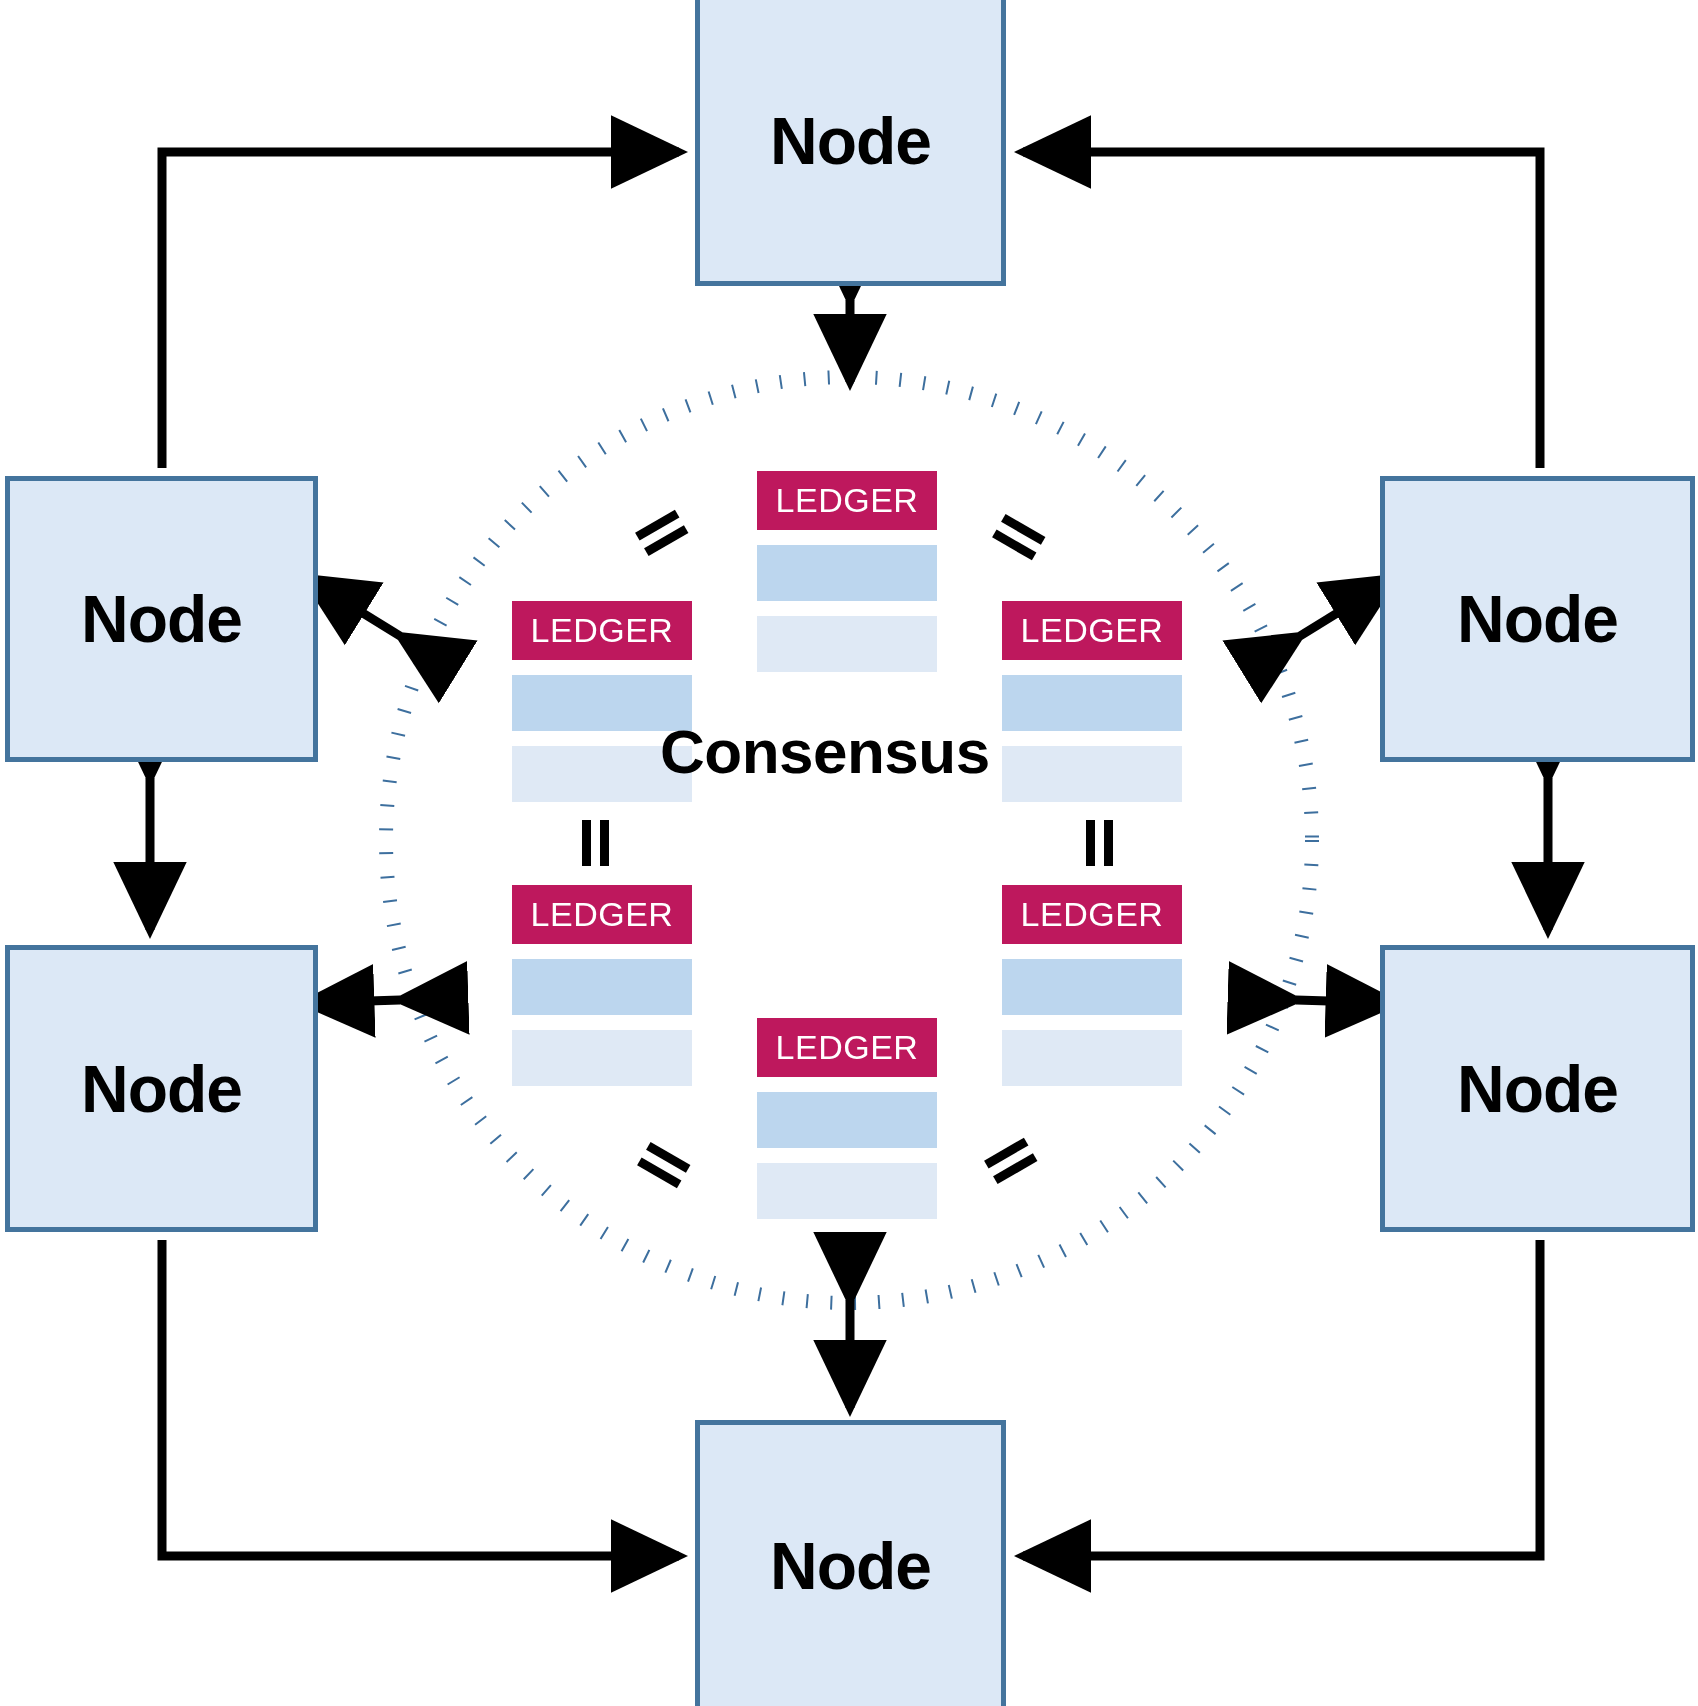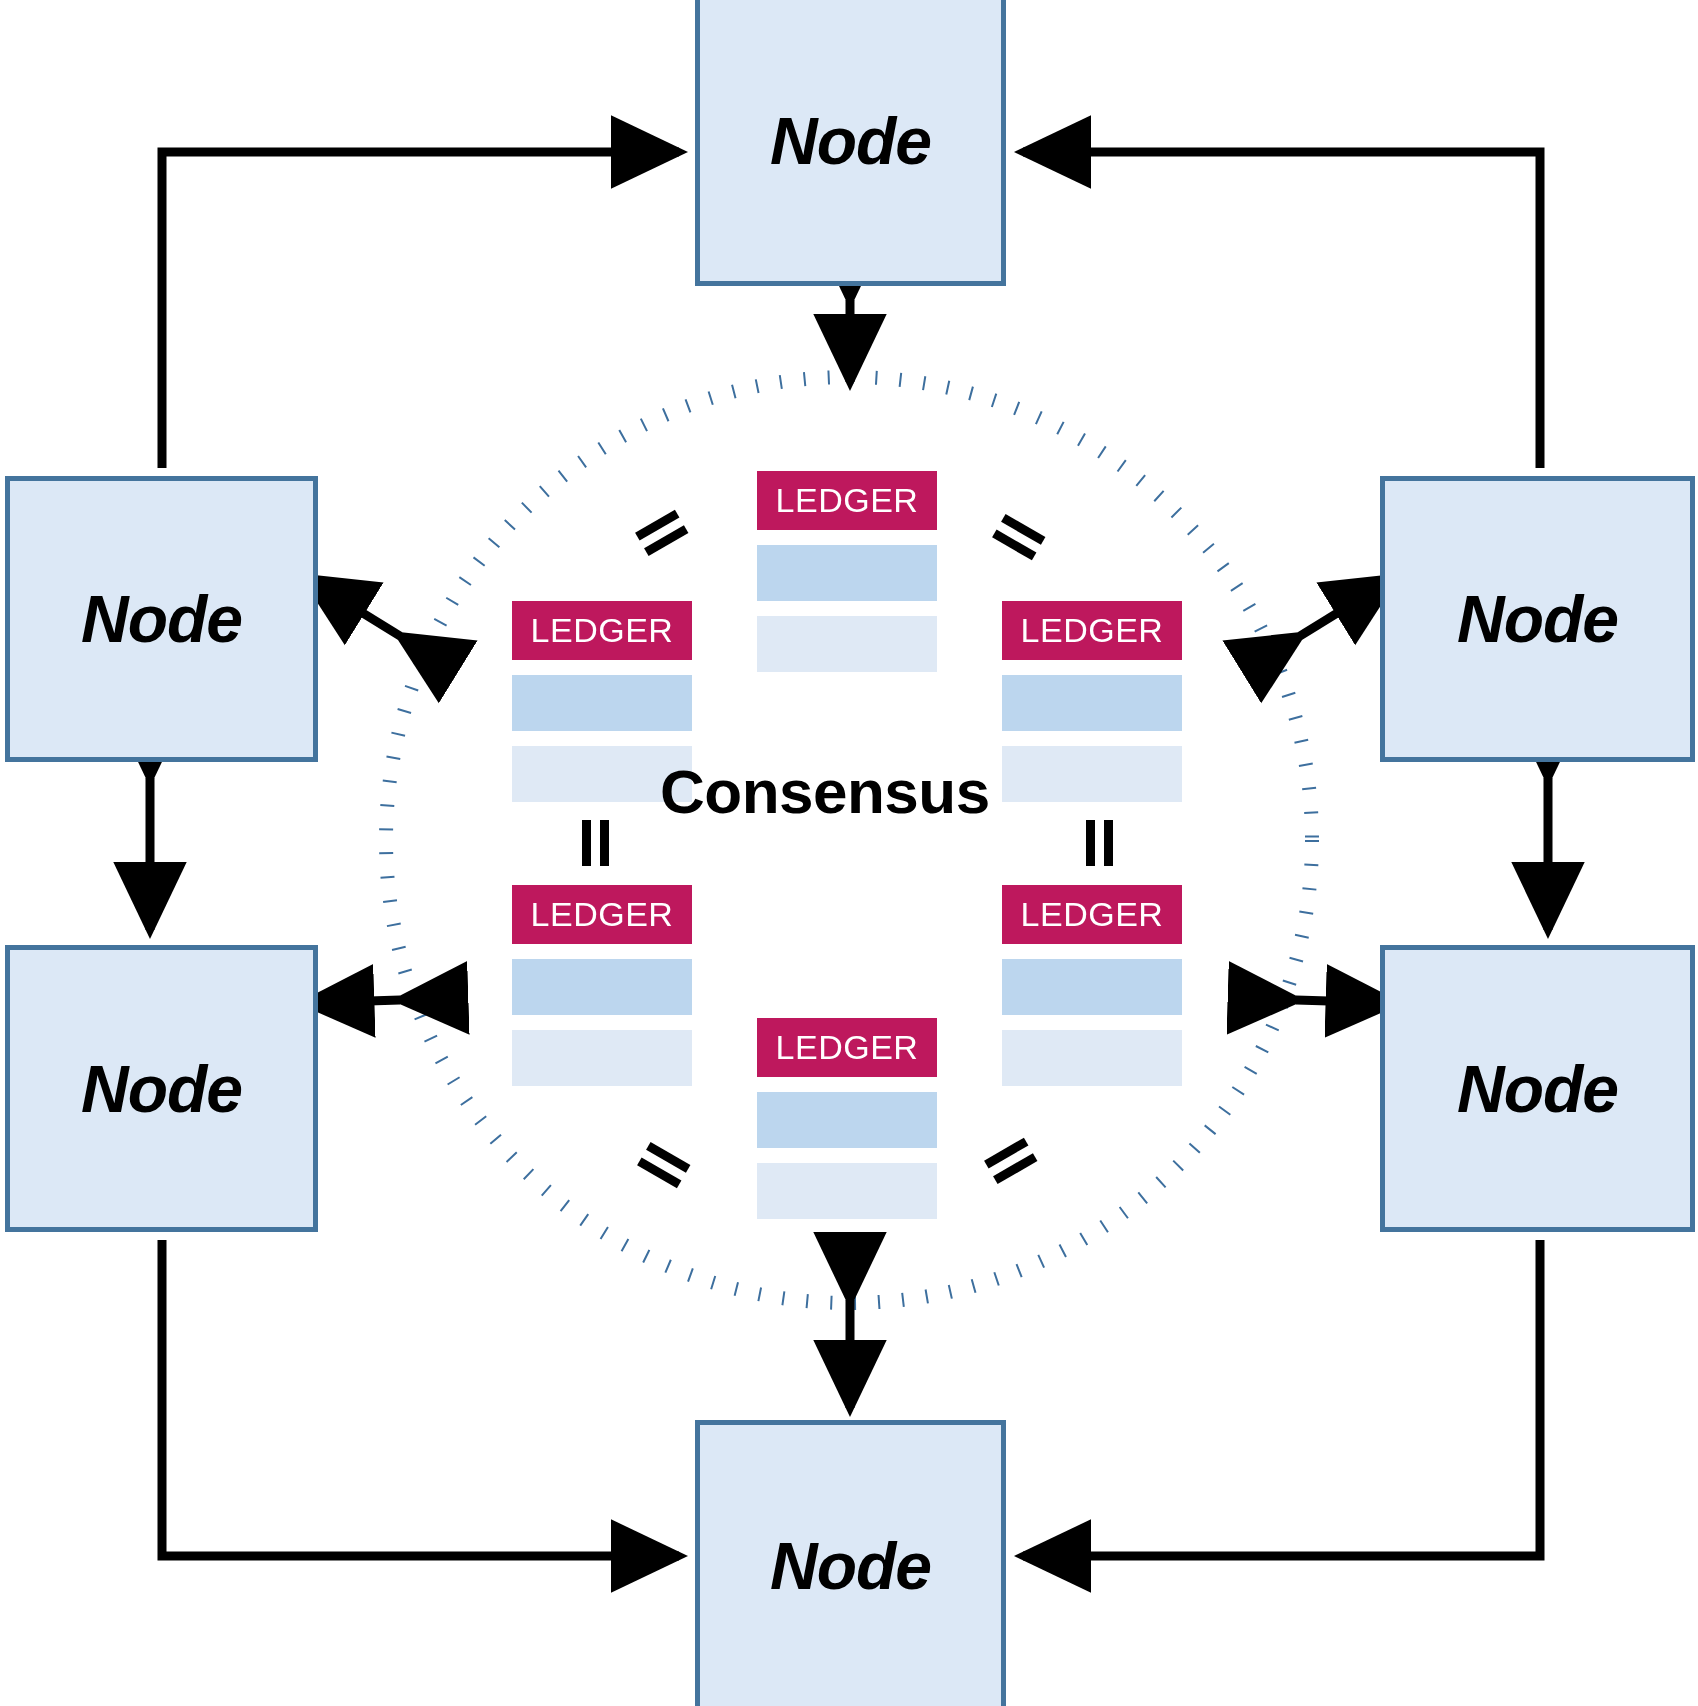--- a/index.html
+++ b/index.html
@@ -3,21 +3,21 @@
 <meta charset="utf-8">
 <style>
   html,body{margin:0;padding:0;background:#ffffff;}
   #stage{position:relative;width:1698px;height:1706px;background:#ffffff;overflow:hidden;
          font-family:"Liberation Sans",sans-serif;}
   #wires{position:absolute;left:0;top:0;width:1698px;height:1706px;pointer-events:none;}
 
   .node{position:absolute;background:#DCE8F6;border:5px solid #44749D;
         display:flex;align-items:center;justify-content:center;box-sizing:border-box;}
   .node-label{font-family:"Liberation Sans",sans-serif;font-weight:bold;color:#000000;
-              font-size:66px;line-height:1;letter-spacing:-1px;font-style:italic;}
+              font-size:66px;line-height:1;letter-spacing:-1px;}
 
   .ledger{position:absolute;width:180px;}
   .ledger-head{height:59px;background:#be185d;color:#ffffff;
                display:flex;align-items:center;justify-content:center;
                font-size:34px;letter-spacing:0.5px;font-family:"Liberation Sans",sans-serif;}
   .ledger-row{margin-top:15px;height:56px;}
   .row-dark{background:#BCD6EE;}
   .row-light{background:#DFE9F5;}
 
   .consensus{position:absolute;font-weight:bold;font-size:62px;color:#000;white-space:nowrap;
@@ -121,21 +121,21 @@
     <div class="ledger-row row-dark"></div>
     <div class="ledger-row row-light"></div>
   </div>
 
   <div class="ledger" style="left:757px;top:1018px;">
     <div class="ledger-head">LEDGER</div>
     <div class="ledger-row row-dark"></div>
     <div class="ledger-row row-light"></div>
   </div>
 
-  <div class="consensus" style="left:660px;top:756px;">Consensus</div>
+  <div class="consensus" style="left:660px;top:716px;">Consensus</div>
 
   <div class="eqmark eq-slash-l" style="left:643px;top:512px;">
     <i class="a"></i>
       <i class="b"></i>
   </div>
   <div class="eqmark eq-slash-r" style="left:1000px;top:512px;">
     <i class="a"></i>
       <i class="b"></i>
   </div>
   <div class="eqmark" style="left:578px;top:820px;">

